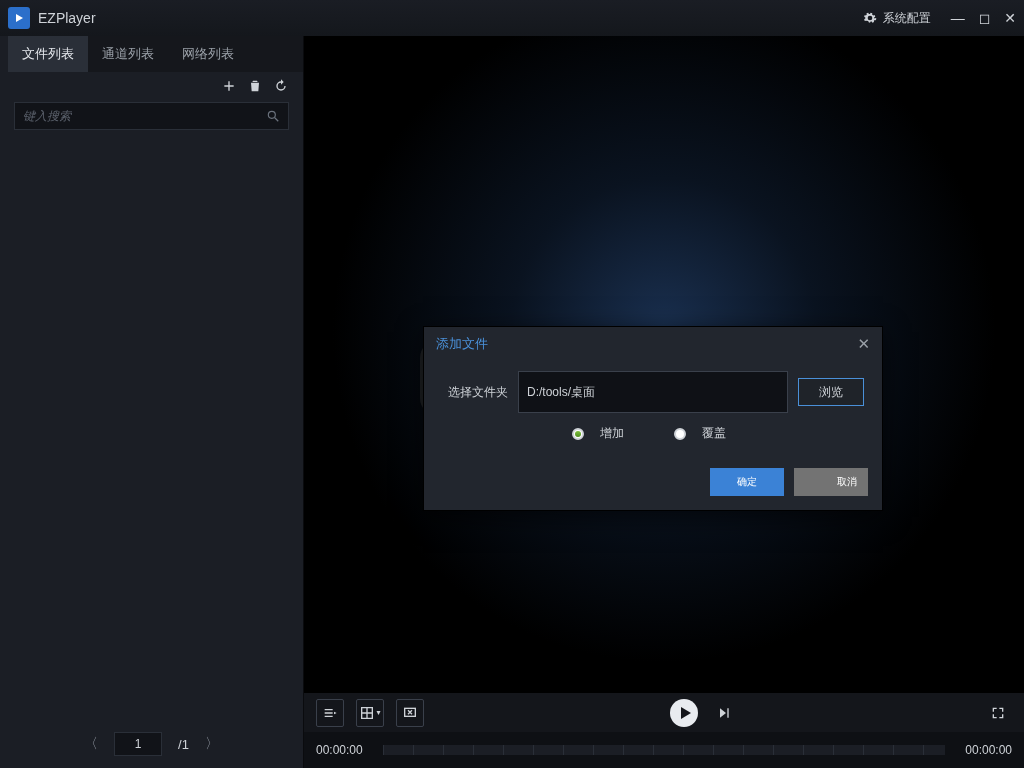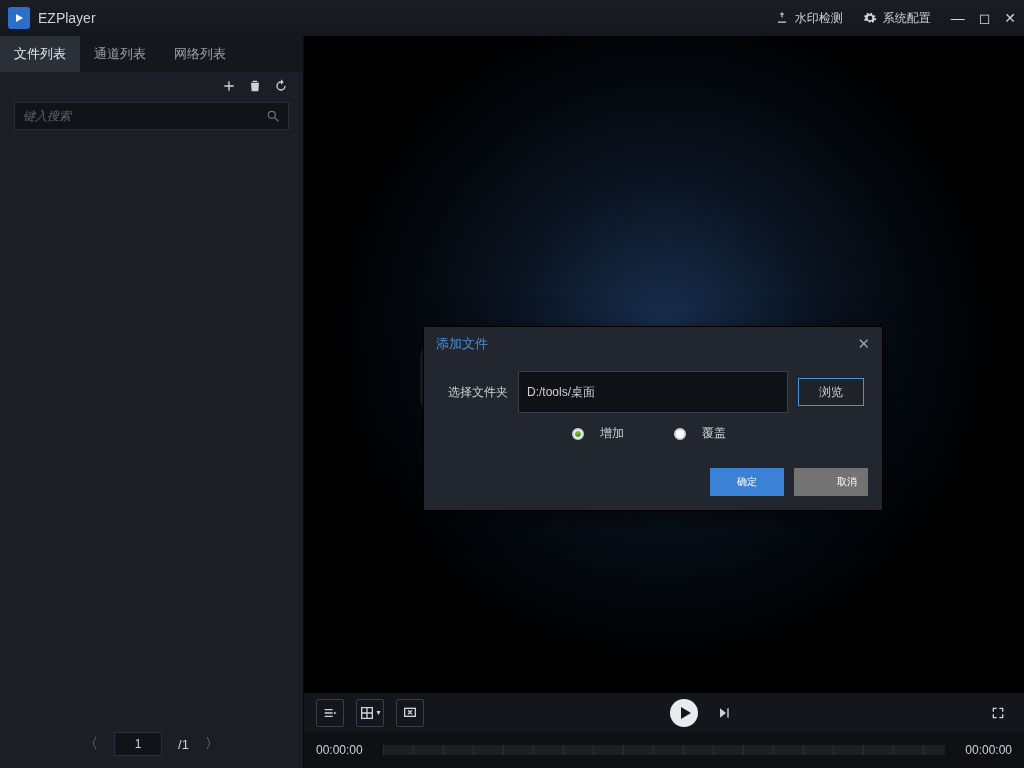--- a/index.html
+++ b/index.html
@@ -10,21 +10,21 @@
 .logo-box svg { width: 12px; height: 12px; }
 .app-title { font-size: 14px; color: #cfd3d8; }
 .titlebar-spacer { flex: 1; }
 .tbtn { display: flex; align-items: center; gap: 6px; padding: 0 10px; height: 36px; font-size: 12px; color: #cfd3d8; cursor: pointer; }
 .winctrl { display: flex; align-items: center; gap: 14px; margin-left: 10px; }
 .winctrl span { cursor: pointer; font-size: 14px; color: #cfd3d8; }
 
 .body-area { display: flex; height: calc(768px - 36px); }
 
 .sidebar { width: 304px; background: #1b1e25; display: flex; flex-direction: column; border-right: 1px solid #0a0b0e; }
-.tabs { display: flex; height: 36px; background: #15171c; }
+.tabs { display: flex; height: 36px; background: #15171c; margin-left: 8px; }
 .tab { padding: 0 14px; display: flex; align-items: center; font-size: 13px; color: #9aa0a8; cursor: pointer; }
 .tab.active { background: #2a2f38; color: #e4e7ec; }
 .toolbar-row { display: flex; justify-content: flex-end; align-items: center; gap: 10px; padding: 6px 14px 4px; }
 .ticon { width: 16px; height: 16px; color: #cfd3d8; cursor: pointer; }
 .search-row { padding: 4px 14px 8px; }
 .search-box { display: flex; align-items: center; background: #111318; border: 1px solid #2a2f38; height: 28px; padding: 0 8px; }
 .search-box input { flex: 1; background: transparent; border: none; outline: none; color: #cfd3d8; font-size: 12px; font-style: italic; }
 .search-box input::placeholder { color: #5a606b; font-style: italic; }
 .search-box .sicn { color: #6b727d; }
 .list-area { flex: 1; }
@@ -81,26 +81,20 @@
 <div class="titlebar">
   <div class="logo-box">
     <svg viewBox="0 0 12 12">
         <polygon points="3,2 10,6 3,10" fill="#fff"></polygon>
       </svg>
   </div>
   <div class="app-title">EZPlayer</div>
   <div class="titlebar-spacer"></div>
   <div class="tbtn">
     <svg width="14" height="14" viewBox="0 0 24 24">
-        <path fill="#cfd3d8" d="M12 2l4 4h-3v5h-2V6H8l4-4zm-7 18v-2h14v2H5z"></path>
-      </svg>
-    <span>水印检测</span>
-  </div>
-  <div class="tbtn">
-    <svg width="14" height="14" viewBox="0 0 24 24">
         <path fill="#cfd3d8" d="M12 8a4 4 0 100 8 4 4 0 000-8zm9 4l2 1-1 3-2-.5-1.5 1.5.5 2-3 1-1-2h-2l-1 2-3-1 .5-2L5 16.5 3 17l-1-3 2-1v-2l-2-1 1-3 2 .5L6.5 6 6 4l3-1 1 2h2l1-2 3 1-.5 2L18 7.5l2-.5 1 3-2 1v2z"></path>
       </svg>
     <span>系统配置</span>
   </div>
   <div class="winctrl">
     <span>—</span>
     <span>◻</span>
     <span>✕</span>
   </div>
 </div>

